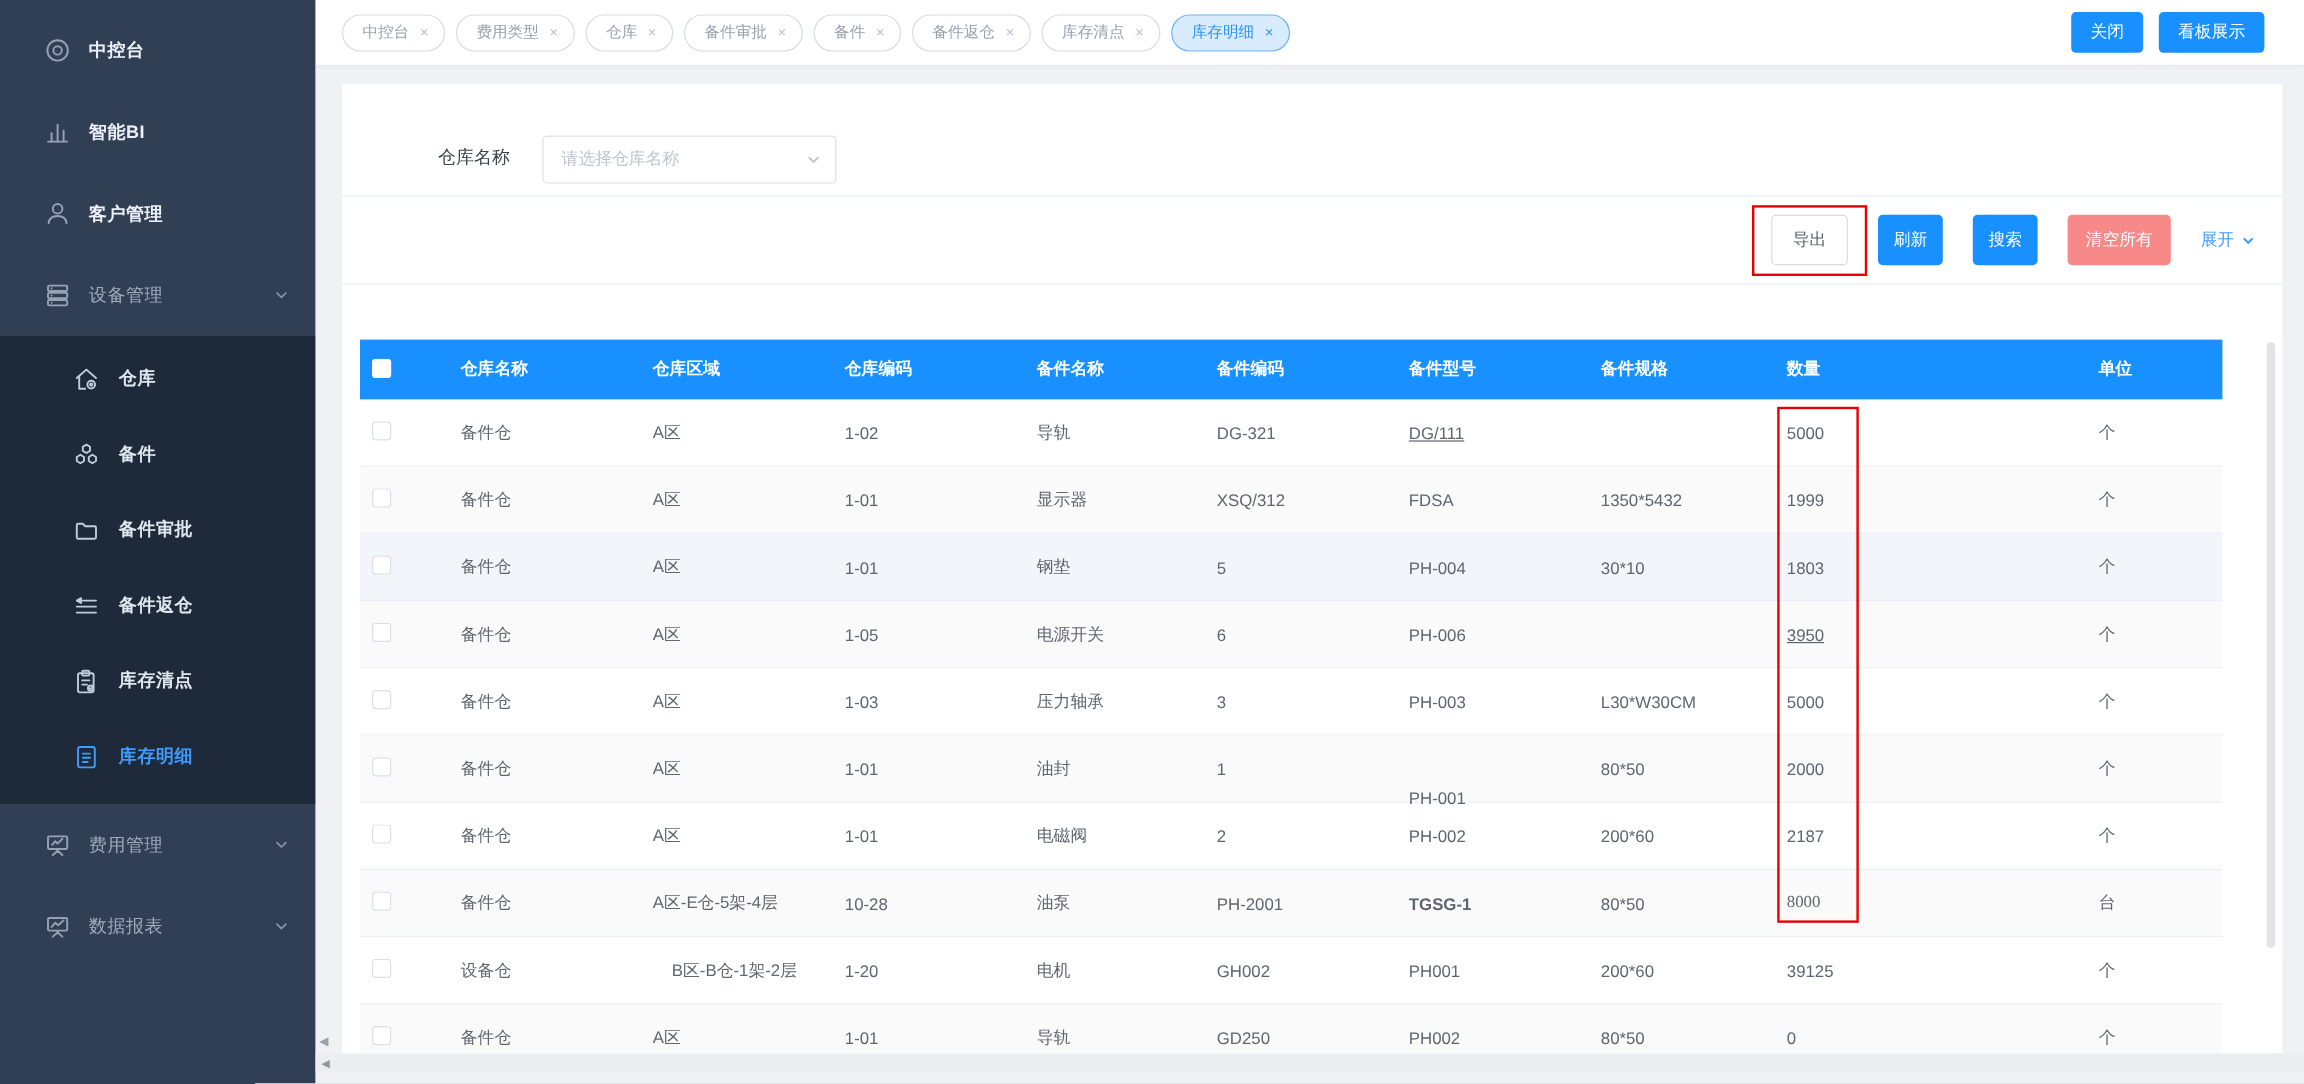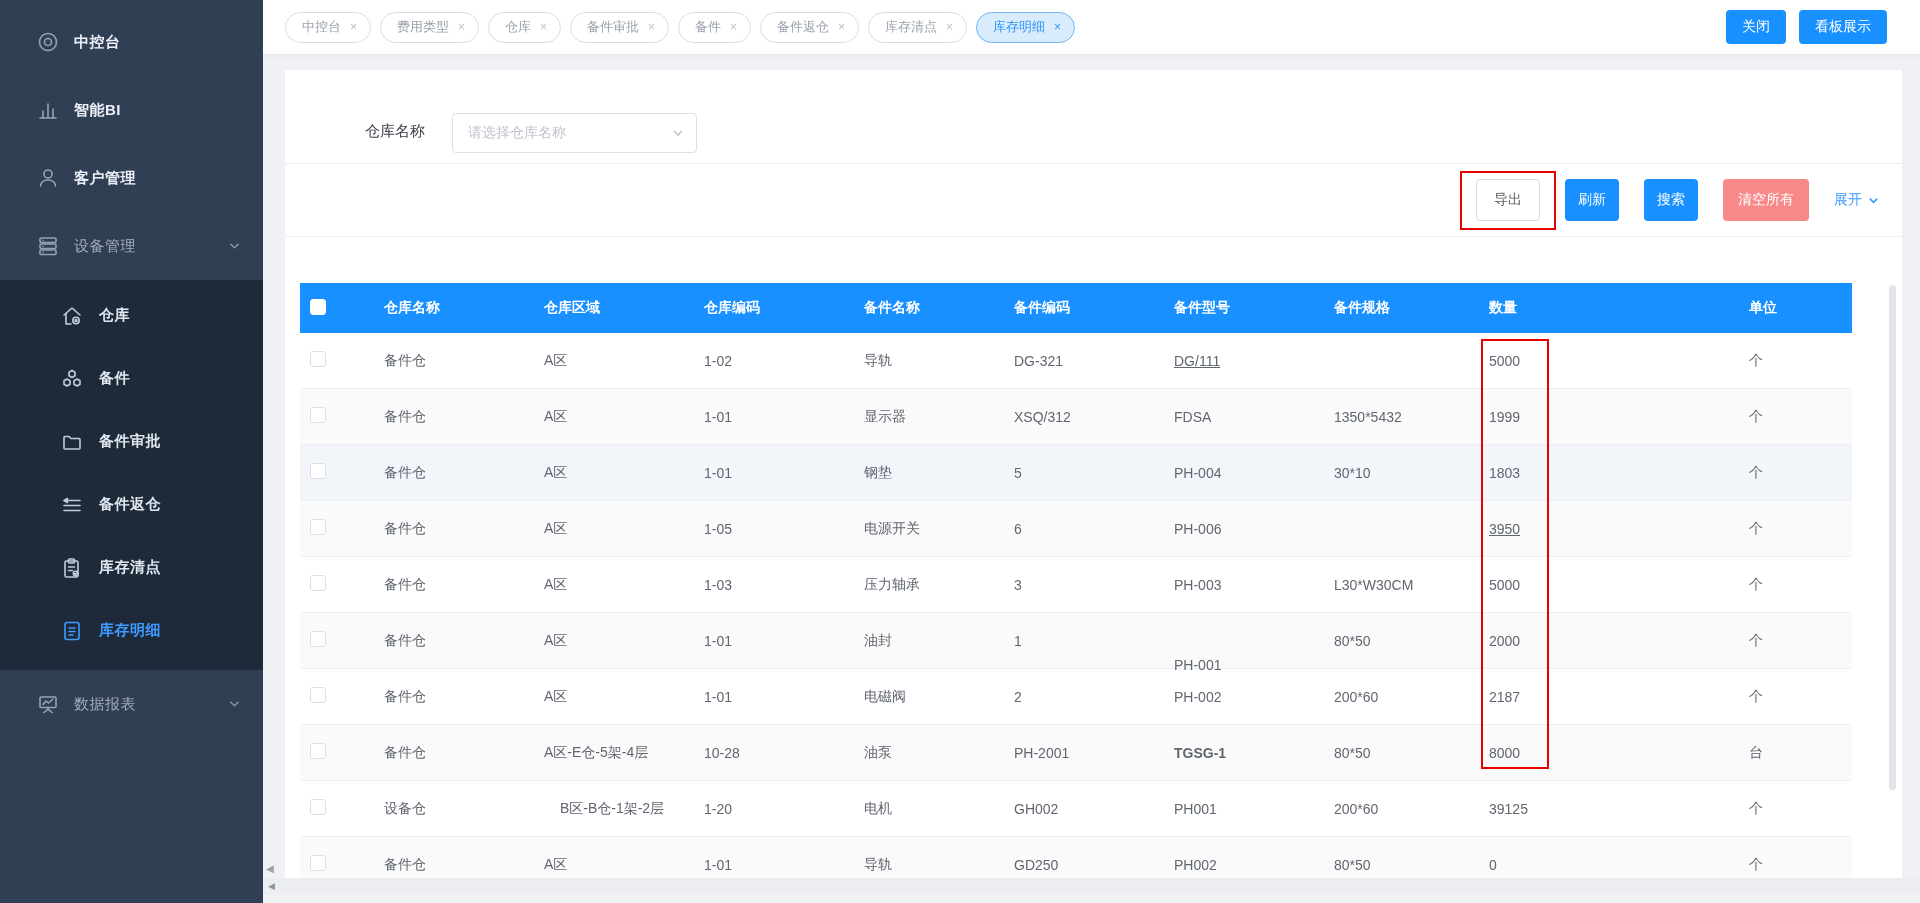--- a/index.html
+++ b/index.html
@@ -189,20 +189,36 @@
                 <path d="M9 9h6M9 12.5h6M9 16h4"></path>
               </svg>
             </span>
             <span class="lbl">库存明细</span>
           </div>
         </div>
         <div class="s-item">
           <span class="ico">
             <svg viewBox="0 0 24 24" fill="none" stroke="currentColor" stroke-width="1.6" stroke-linecap="round" stroke-linejoin="round">
               <rect x="4" y="5" width="16" height="10.5" rx="1"></rect>
+              <path d="M7.5 12l2.5-3 2 2 4-4"></path>
+              <path d="M12 15.5V18"></path>
+              <path d="M8 20.5l4-3.5 4 3.5"></path>
+            </svg>
+          </span>
+          <span class="lbl">费用管理</span>
+          <span class="chev">
+            <svg viewBox="0 0 14 14" fill="none" stroke="currentColor" stroke-width="1.5" stroke-linecap="round" stroke-linejoin="round">
+              <path d="M3 5l4 4 4-4"></path>
+            </svg>
+          </span>
+        </div>
+        <div class="s-item">
+          <span class="ico">
+            <svg viewBox="0 0 24 24" fill="none" stroke="currentColor" stroke-width="1.6" stroke-linecap="round" stroke-linejoin="round">
+              <rect x="4" y="5" width="16" height="10.5" rx="1"></rect>
               <path d="M7 12.5l3-3.5 2.5 2 4.5-4"></path>
               <path d="M12 15.5V18"></path>
               <path d="M8 20.5l4-3.5 4 3.5"></path>
             </svg>
           </span>
           <span class="lbl">数据报表</span>
           <span class="chev">
             <svg viewBox="0 0 14 14" fill="none" stroke="currentColor" stroke-width="1.5" stroke-linecap="round" stroke-linejoin="round">
               <path d="M3 5l4 4 4-4"></path>
             </svg>
@@ -381,21 +397,21 @@
           </div>
           <div class="t-row stripe">
             <div class="cell ck"><span class="cbox"></span></div>
             <div class="cell" style="width: 160px;">备件仓</div>
             <div class="cell" style="width: 160px;">A区-E仓-5架-4层</div>
             <div class="cell" style="width: 160px;">10-28</div>
             <div class="cell" style="width: 150px;">油泵</div>
             <div class="cell" style="width: 160px;">PH-2001</div>
             <div class="cell" style="width: 160px; font-weight: bold;">TGSG-1</div>
             <div class="cell" style="width: 155px;">80*50</div>
-            <div class="cell" style="width: 260px;">8000</div>
+            <div class="cell" style="width: 260px; font-family: Liberation Serif, serif;">8000</div>
             <div class="cell" style="width: 127px;">台</div>
           </div>
           <div class="t-row">
             <div class="cell ck"><span class="cbox"></span></div>
             <div class="cell" style="width: 160px;">设备仓</div>
             <div class="cell" style="width: 160px; text-align: center;">B区-B仓-1架-2层</div>
             <div class="cell" style="width: 160px;">1-20</div>
             <div class="cell" style="width: 150px;">电机</div>
             <div class="cell" style="width: 160px;">GH002</div>
             <div class="cell" style="width: 160px;">PH001</div>

